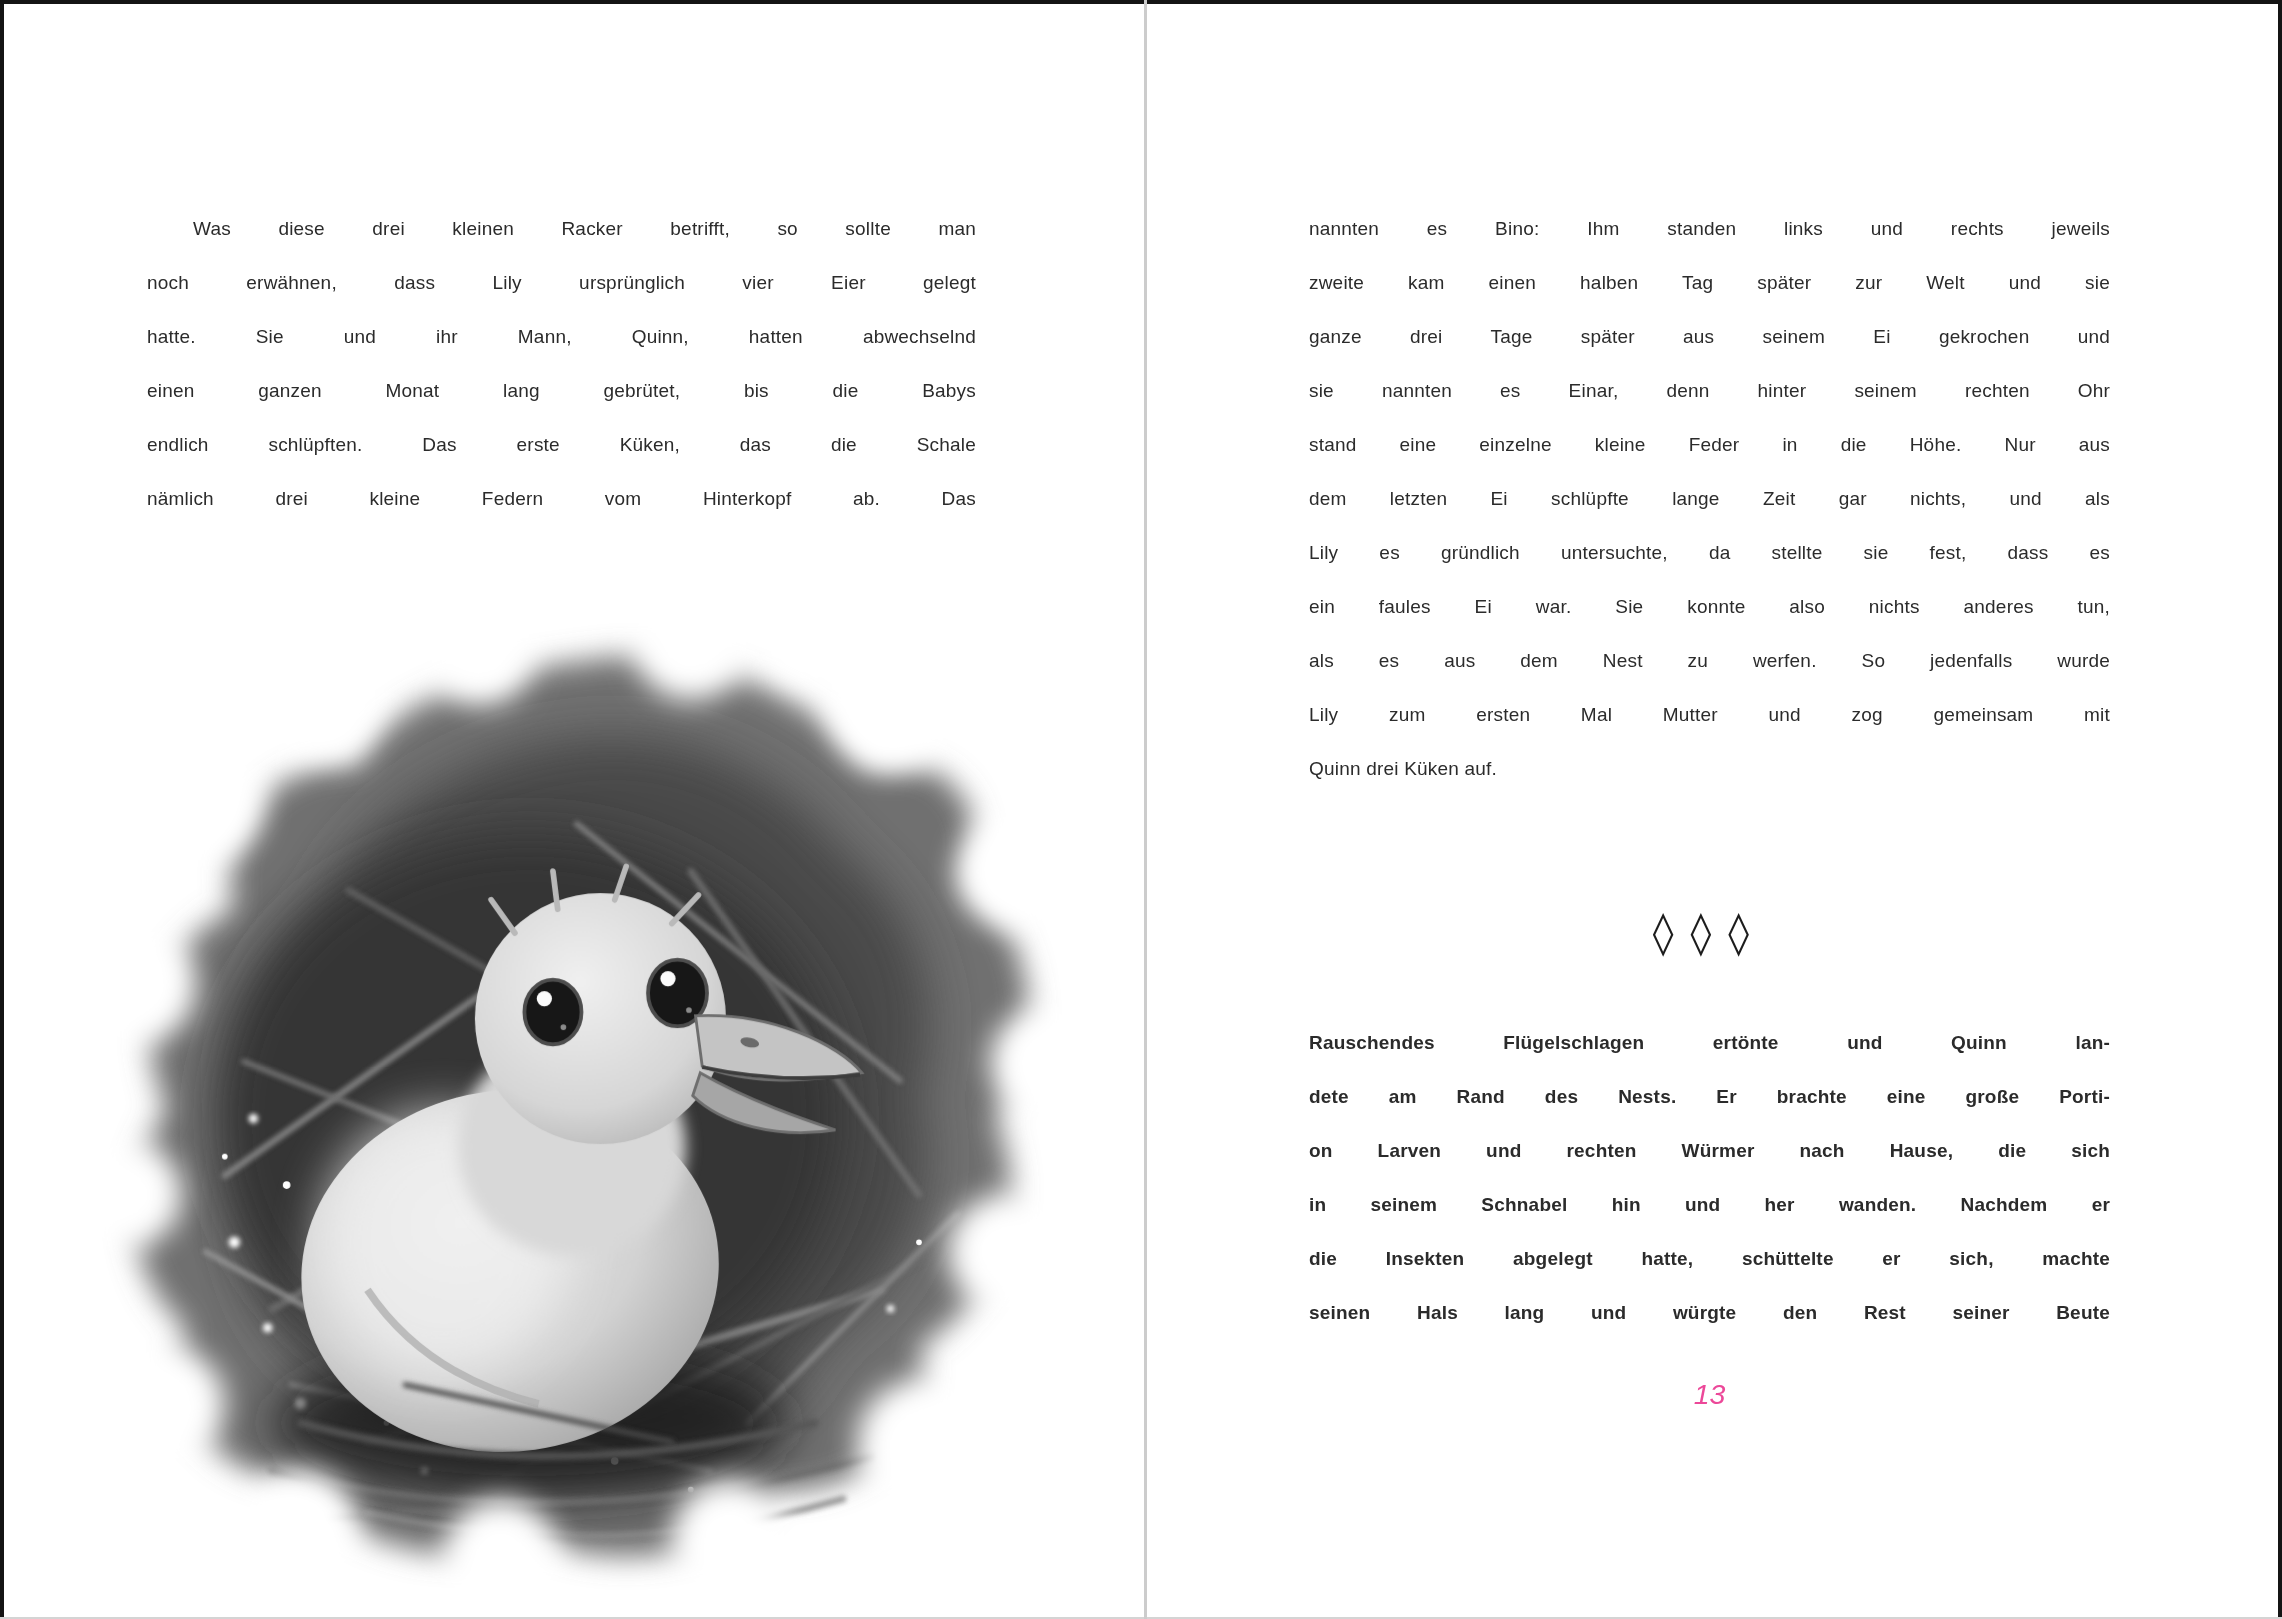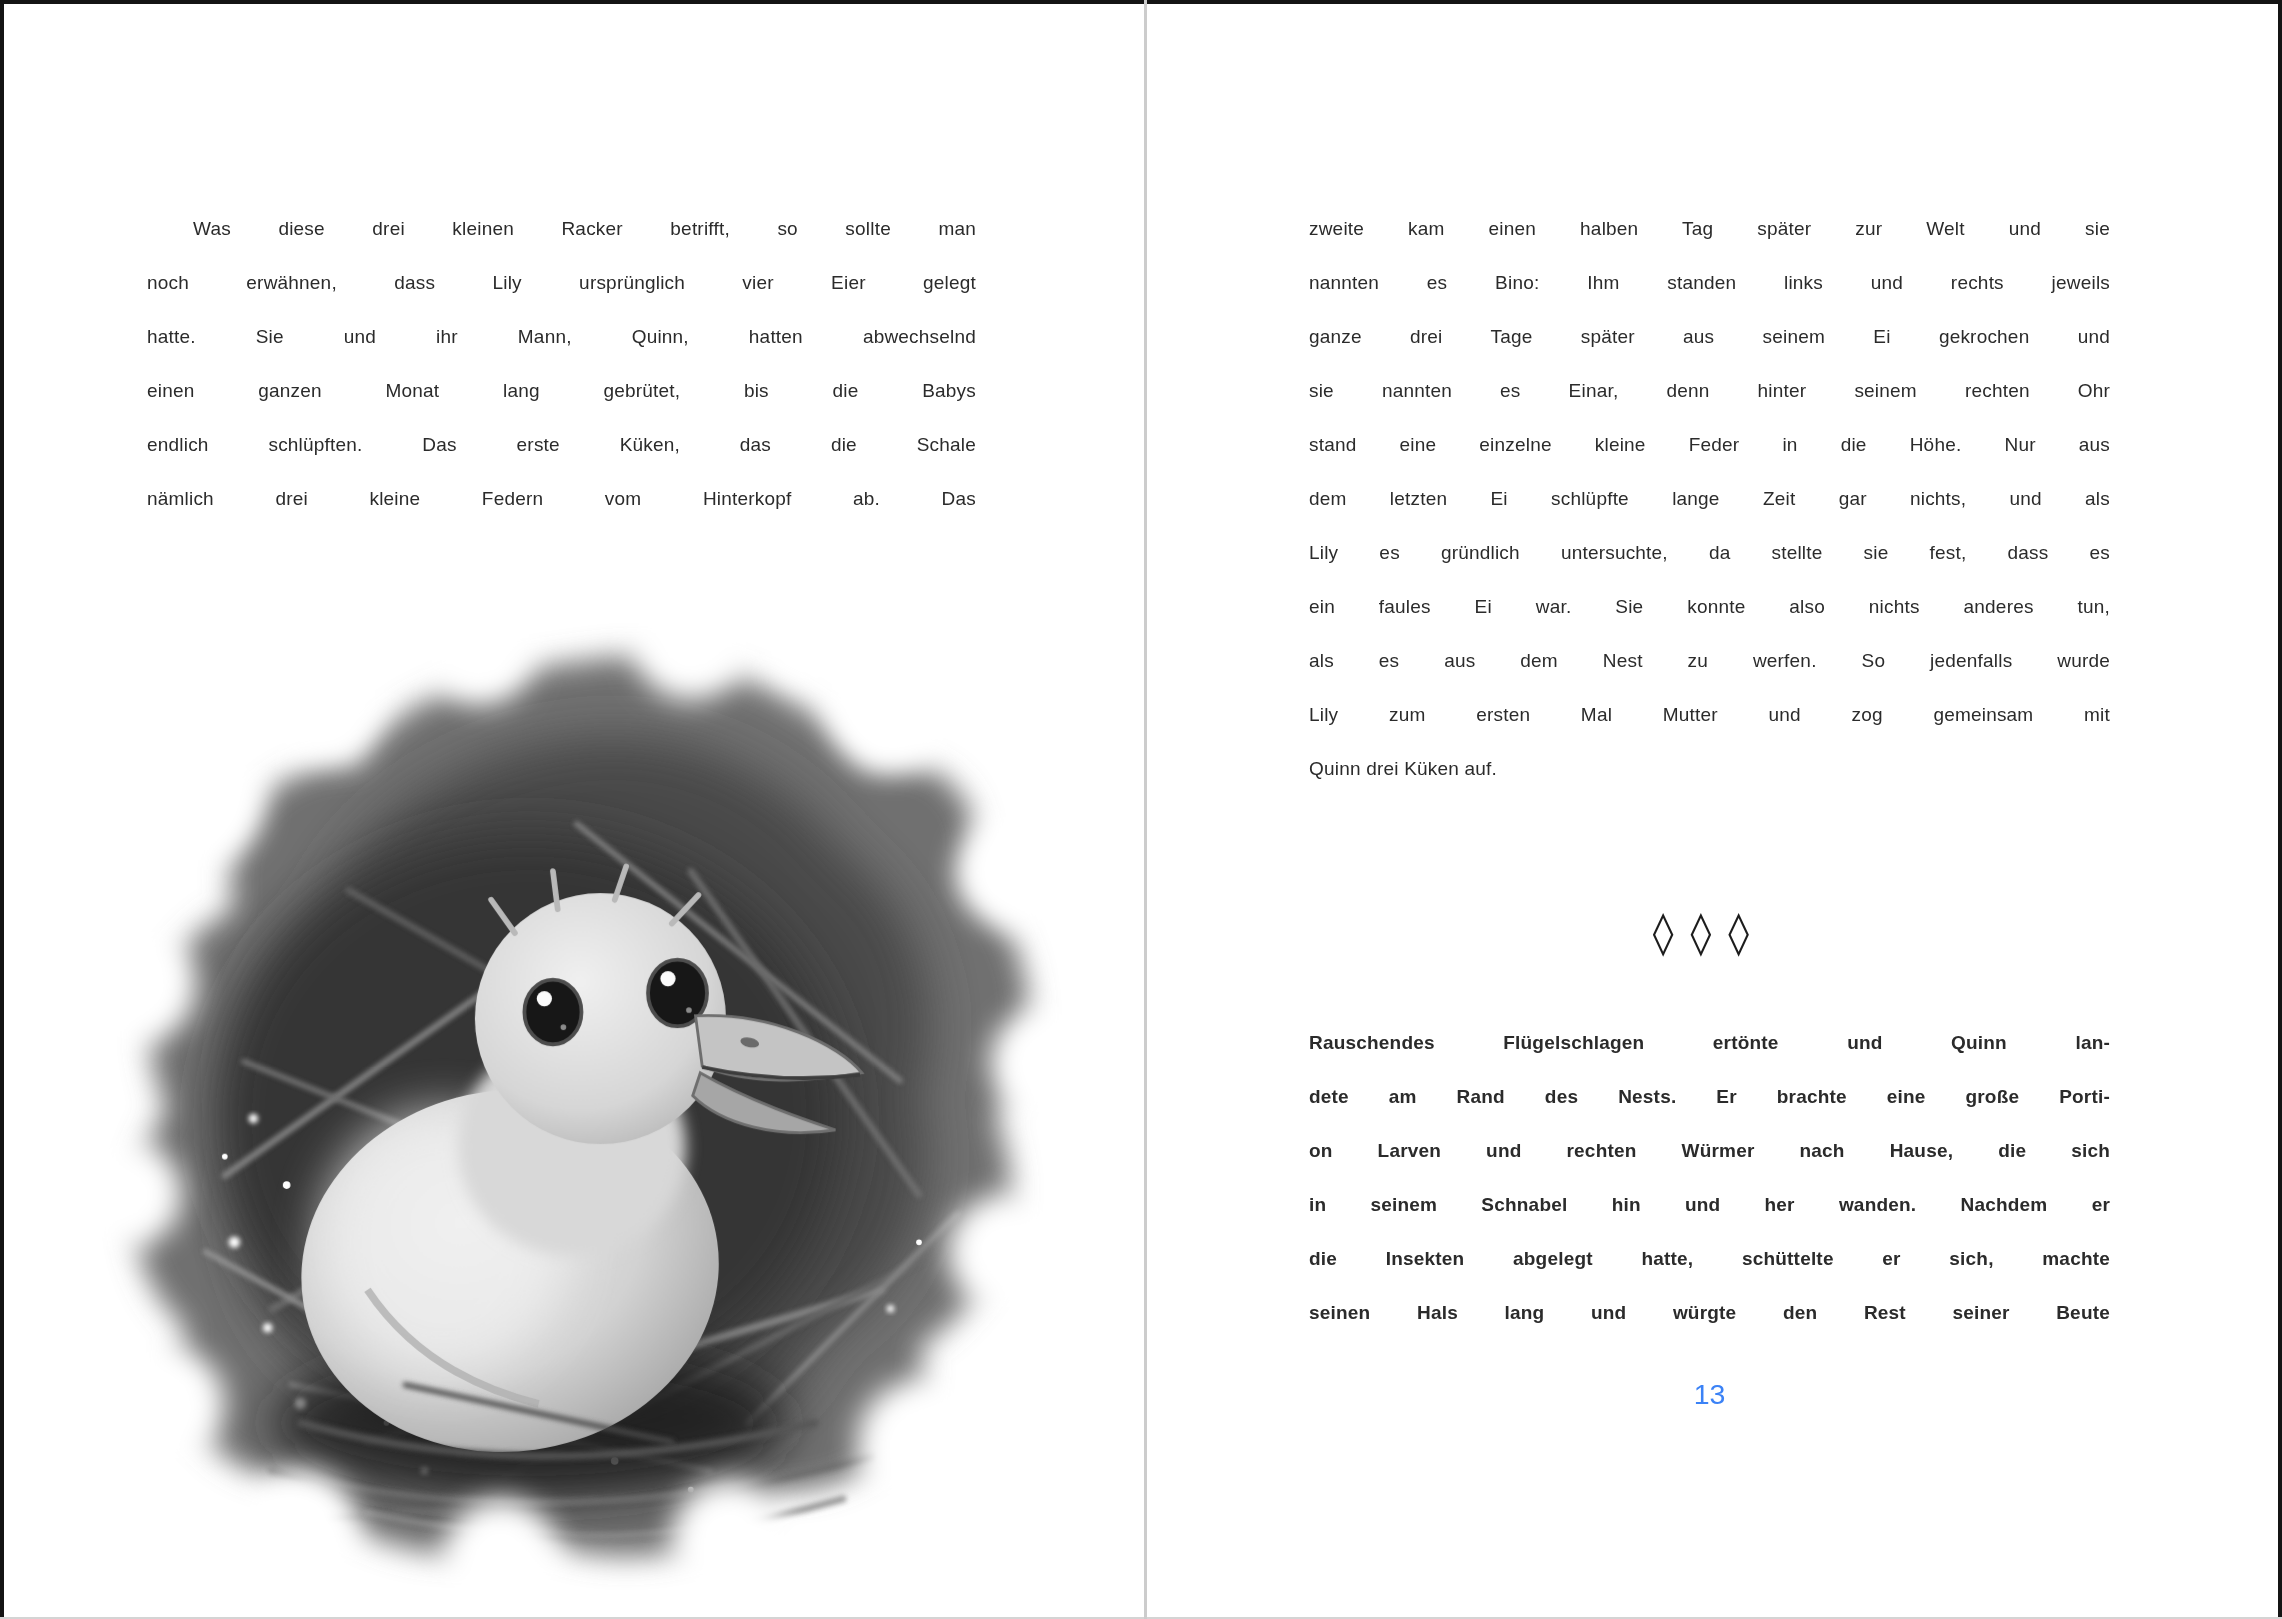--- a/index.html
+++ b/index.html
@@ -26,21 +26,21 @@
   .line.indent   { text-indent:46px; }
   .line.para-end { text-align-last:left; }
 
   .divider {
     position:absolute; left:1309px; top:904px; width:801px; height:57px;
     text-align:center; font-size:42px; line-height:57px; letter-spacing:17px;
     font-weight:bold; color:#1c1c1c; font-family:"DejaVu Sans",sans-serif;
   }
   .page-number {
     position:absolute; left:1309px; top:1375px; width:801px;
-    text-align:center; font-size:28.5px; line-height:38px; color:#3b82f6;
+    text-align:center; font-size:28.5px; line-height:38px; color:#ec4899;font-style:italic;
   }
   .illustration { position:absolute; left:82px; top:586px; width:1014px; height:1008px; }
 </style>
 </head>
 <body>
 
 <div>
   <div class="edge-top"></div>
   <div class="edge-left"></div>
   <div class="edge-right"></div>
@@ -172,22 +172,22 @@
         <circle cx="50" cy="640" r="55" filter="url(#b15)"></circle>
           <circle cx="60" cy="420" r="60" filter="url(#b15)"></circle>
         <circle cx="130" cy="230" r="60" filter="url(#b15)"></circle>
           <circle cx="760" cy="60" r="40" filter="url(#b15)"></circle>
       </g>
     </svg>
   </div>
 
   <div>
     <div class="textblock tb-right1">
+      <div class="line">nannten es Bino: Ihm standen links und rechts jeweils</div>
       <div class="line">zweite kam einen halben Tag später zur Welt und sie</div>
-      <div class="line">nannten es Bino: Ihm standen links und rechts jeweils</div>
       <div class="line">ganze drei Tage später aus seinem Ei gekrochen und</div>
       <div class="line">sie nannten es Einar, denn hinter seinem rechten Ohr</div>
       <div class="line">stand eine einzelne kleine Feder in die Höhe. Nur aus</div>
       <div class="line">dem letzten Ei schlüpfte lange Zeit gar nichts, und als</div>
       <div class="line">Lily es gründlich untersuchte, da stellte sie fest, dass es</div>
       <div class="line">ein faules Ei war. Sie konnte also nichts anderes tun,</div>
       <div class="line">als es aus dem Nest zu werfen. So jedenfalls wurde</div>
       <div class="line">Lily zum ersten Mal Mutter und zog gemeinsam mit</div>
       <div class="line para-end">Quinn drei Küken auf.</div>
     </div>

